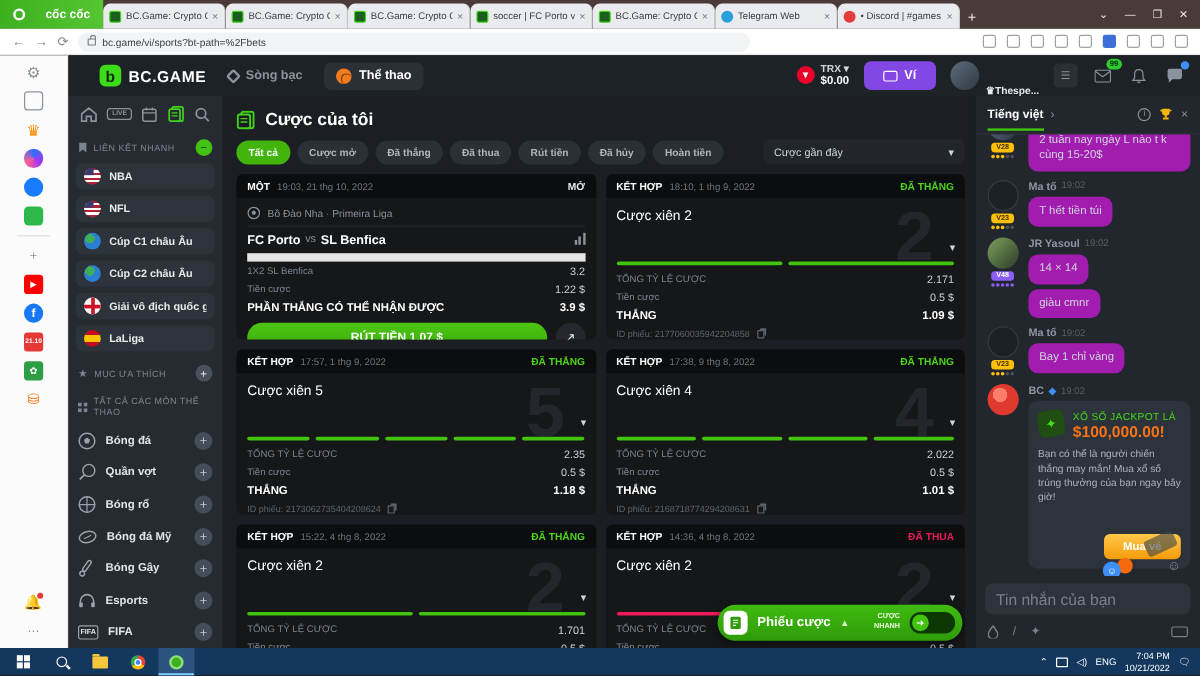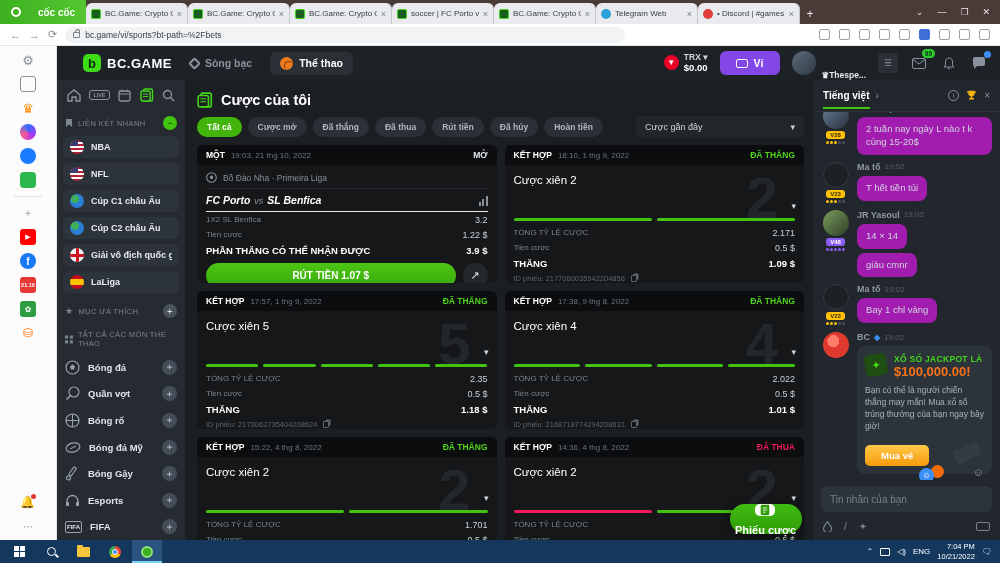--- a/index.html
+++ b/index.html
@@ -118,42 +118,42 @@
   .card { background:#151719; border-radius:6px; overflow:hidden; height:138px; display:flex; flex-direction:column; position:relative; }
   .chead { background:#0b0d0f; height:20px; display:flex; align-items:center; padding:0 9px; gap:6px; flex:none; }
   .ctype { color:#fff; font-weight:bold; font-size:8.5px; }
   .ctime { color:#6c757e; font-size:8px; }
   .cstatus { margin-left:auto; font-size:8.5px; font-weight:bold; }
   .st-open { color:#e6eaee; }
   .st-won { color:#4ed41a; }
   .st-lost { color:#ec1b57; }
   .cbody { flex:1; display:flex; flex-direction:column; padding:5px 9px 4px 9px; position:relative; }
   .leaguerow { display:flex; align-items:center; gap:6px; color:#8a939d; font-size:8.5px; padding:2px 0 5px 0; border-bottom:1px solid #24282c; }
-  .matchrow { display:flex; align-items:flex-end; padding:5px 0; border-bottom:1px solid #e5e5e5;font-style:italic; }
+  .matchrow { display:flex; align-items:flex-start; padding:5px 0; border-bottom:7px solid #e5e5e5; }
   .matchrow .m { font-size:10.5px; color:#fff; font-weight:bold; }
   .matchrow .vs { color:#8a939d; font-weight:normal; font-size:9px; padding:0 4px; }
   .bars { margin-left:auto; display:flex; align-items:flex-end; gap:1.5px; }
   .bars i { width:2px; background:#8a939d; display:block; }
   .krow { display:flex; justify-content:space-between; align-items:center; padding:2.5px 0; }
   .krow .kl { color:#7b8590; font-size:8px; }
   .krow .kv { color:#c9d1d8; font-size:9px; }
   .krow.strong .kl, .krow.strong .kv { color:#fff; font-weight:bold; font-size:9.5px; }
   .cashrow { display:flex; align-items:center; gap:7px; margin-top:5px; }
   .cashbtn { flex:1; height:25px; background:linear-gradient(180deg,#4cc613,#3aa80c); border-radius:13px; color:#fff; font-weight:bold; font-size:10px; display:flex; align-items:center; justify-content:center; }
   .sharebtn { width:25px; height:25px; border-radius:50%; background:#24282d; color:#e6eaee; font-size:11px; display:flex; align-items:center; justify-content:center; }
   .idrow { display:flex; align-items:center; gap:4px; color:#5d666f; font-size:7.5px; margin-top:auto; padding-top:3px; }
   .copyic { width:6px; height:7px; border:1px solid #5d666f; border-radius:1px; box-shadow:2px -2px 0 -0.5px #5d666f; margin-left:2px; }
   .combotitle { color:#fff; font-size:11.5px; padding:4px 0 2px 0; }
   .ghost { position:absolute; right:26px; top:4px; font-size:58px; font-weight:bold; color:#23272c; line-height:1; z-index:0; }
   .caret { position:absolute; right:8px; top:36px; color:#cfd6dd; font-size:9px; }
   .segs { display:flex; gap:5px; margin:30px 0 4px 0; position:relative; z-index:1; }
   .seg { flex:1; height:3px; border-radius:2px; }
   .seg-win { background:#43c20e; }
   .seg-lose { background:#f01a5a; }
-  .betslip { position:absolute; right:10px; bottom:6px; height:30px; background:linear-gradient(180deg,#3fbb10,#2f9b07); border-radius:17px; display:flex; align-items:center; gap:8px; padding:0 6px 0 5px; z-index:5; box-shadow:0 2px 8px rgba(0,0,0,.5);flex-direction:column; }
+  .betslip { position:absolute; right:10px; bottom:6px; height:30px; background:linear-gradient(180deg,#3fbb10,#2f9b07); border-radius:17px; display:flex; align-items:center; gap:8px; padding:0 6px 0 5px; z-index:5; box-shadow:0 2px 8px rgba(0,0,0,.5); }
   .bs-ic { width:20px; height:20px; background:#fff; border-radius:5px; display:flex; align-items:center; justify-content:center; }
   .bs-label { color:#fff; font-weight:bold; font-size:11px; }
   .bs-caret { color:#d7f5c8; font-size:8px; }
   .bs-quick { color:#eafbe0; font-size:6px; font-weight:bold; width:34px; line-height:1.3; text-align:right; }
   .bs-toggle { width:38px; height:18px; background:#0c3803; border-radius:10px; display:flex; align-items:center; padding:2px; }
   .bs-knob { width:14px; height:14px; background:#43c20e; border-radius:50%; color:#fff; font-size:8px; display:flex; align-items:center; justify-content:center; }
 
   
   .chat { width:188px; background:#22272d; border-left:1px solid #171b1f; flex:none; display:flex; flex-direction:column; overflow:hidden; }
   .chathead { height:32px; display:flex; align-items:center; padding:0 10px; gap:6px; border-bottom:1px solid #2c3238; flex:none; }
@@ -179,30 +179,30 @@
   .dots i.off { background:#4a525b; }
   .dots.pur i { background:#8b5cf6; }
   .mcol { flex:1; display:flex; flex-direction:column; gap:4px; min-width:0; }
   .mname { display:flex; align-items:center; gap:4px; color:#8d98a3; font-size:9px; font-weight:bold; }
   .mtime { color:#545e68; font-size:8px; font-weight:normal; }
   .verify { color:#3e8ef7; font-size:8px; }
   .crownch { color:#9aa3ad; font-size:8px; }
   .jackpot { background:#2c333a; border-radius:8px; padding:8px; position:relative; }
   .jrow { display:flex; gap:7px; align-items:flex-start; }
   .jticket { width:22px; height:22px; background:#1f4d12; border-radius:5px; flex:none; display:flex; align-items:center; justify-content:center; color:#43e01a; font-size:11px; transform:rotate(-10deg); }
-  .jtitle { color:#43d41a; font-size:8.5px; font-weight:bold; letter-spacing:.3px; }
+  .jtitle { color:#43d41a; font-size:8.5px; font-weight:normal; letter-spacing:.3px; }
   .jamount { color:#f97316; font-size:13px; font-weight:bold; }
   .jbody { color:#aab3bc; font-size:8.5px; line-height:1.4; margin-top:6px; }
-  .jbtnrow { margin-top:12px; display:flex; align-items:center; gap:8px; }
+  .jbtnrow { margin-top:24px; display:flex; align-items:center; gap:8px;justify-content:flex-end; }
   .jbtn { background:linear-gradient(180deg,#ffc84a,#f59b0b); border-radius:5px; padding:5px 16px; color:#fff; font-size:9.5px; font-weight:bold; position:relative; }
   .fl-orange { position:absolute; right:48px; bottom:-4px; width:13px; height:13px; background:#f56a0b; border-radius:50%; z-index:2; }
   .fl-blue { position:absolute; right:58px; bottom:-9px; width:15px; height:15px; background:#3e8ef7; border-radius:50%; color:#fff; font-size:8px; display:flex; align-items:center; justify-content:center; z-index:3; }
   .jghost { position:absolute; right:12px; bottom:14px; width:26px; height:14px; background:#3a424a; border-radius:3px; transform:rotate(-25deg); opacity:.6; }
   .chatinputwrap { padding:6px 8px 4px 8px; flex:none; }
-  .chatinput { width:100%; background:#2c333a; border:none; border-radius:6px; height:26px; color:#cfd6dd; font-size:10px; padding:0 26px 0 9px; outline:none; font-family:"Liberation Sans",sans-serif; }
+  .chatinput { width:100%; background:#2c333a; border:none; border-radius:6px; height:26px; color:#cfd6dd; font-size:13px; padding:0 26px 0 9px; outline:none; font-family:"Liberation Sans",sans-serif; }
   .chatinput::placeholder { color:#77818c; }
   .smiley { position:absolute; right:16px; margin-top:-20px; color:#8a939d; font-size:11px; }
   .chatfoot { height:24px; display:flex; align-items:center; gap:12px; padding:0 10px 4px 10px; color:#77818c; font-size:10px; flex:none; }
   .chatfoot .fsp { flex:1; }
   .kbd { width:14px; height:9px; border:1px solid #77818c; border-radius:2px; }
 
   
   .taskbar { height:23px; background:#14375e; display:flex; align-items:center; flex:none; padding:0 4px; gap:2px; color:#fff; }
   .tbtn { width:30px; height:23px; display:flex; align-items:center; justify-content:center; }
   .tbtn.activeapp { background:#2b5380; box-shadow:inset 0 -2px 0 #7fd0ff; }

